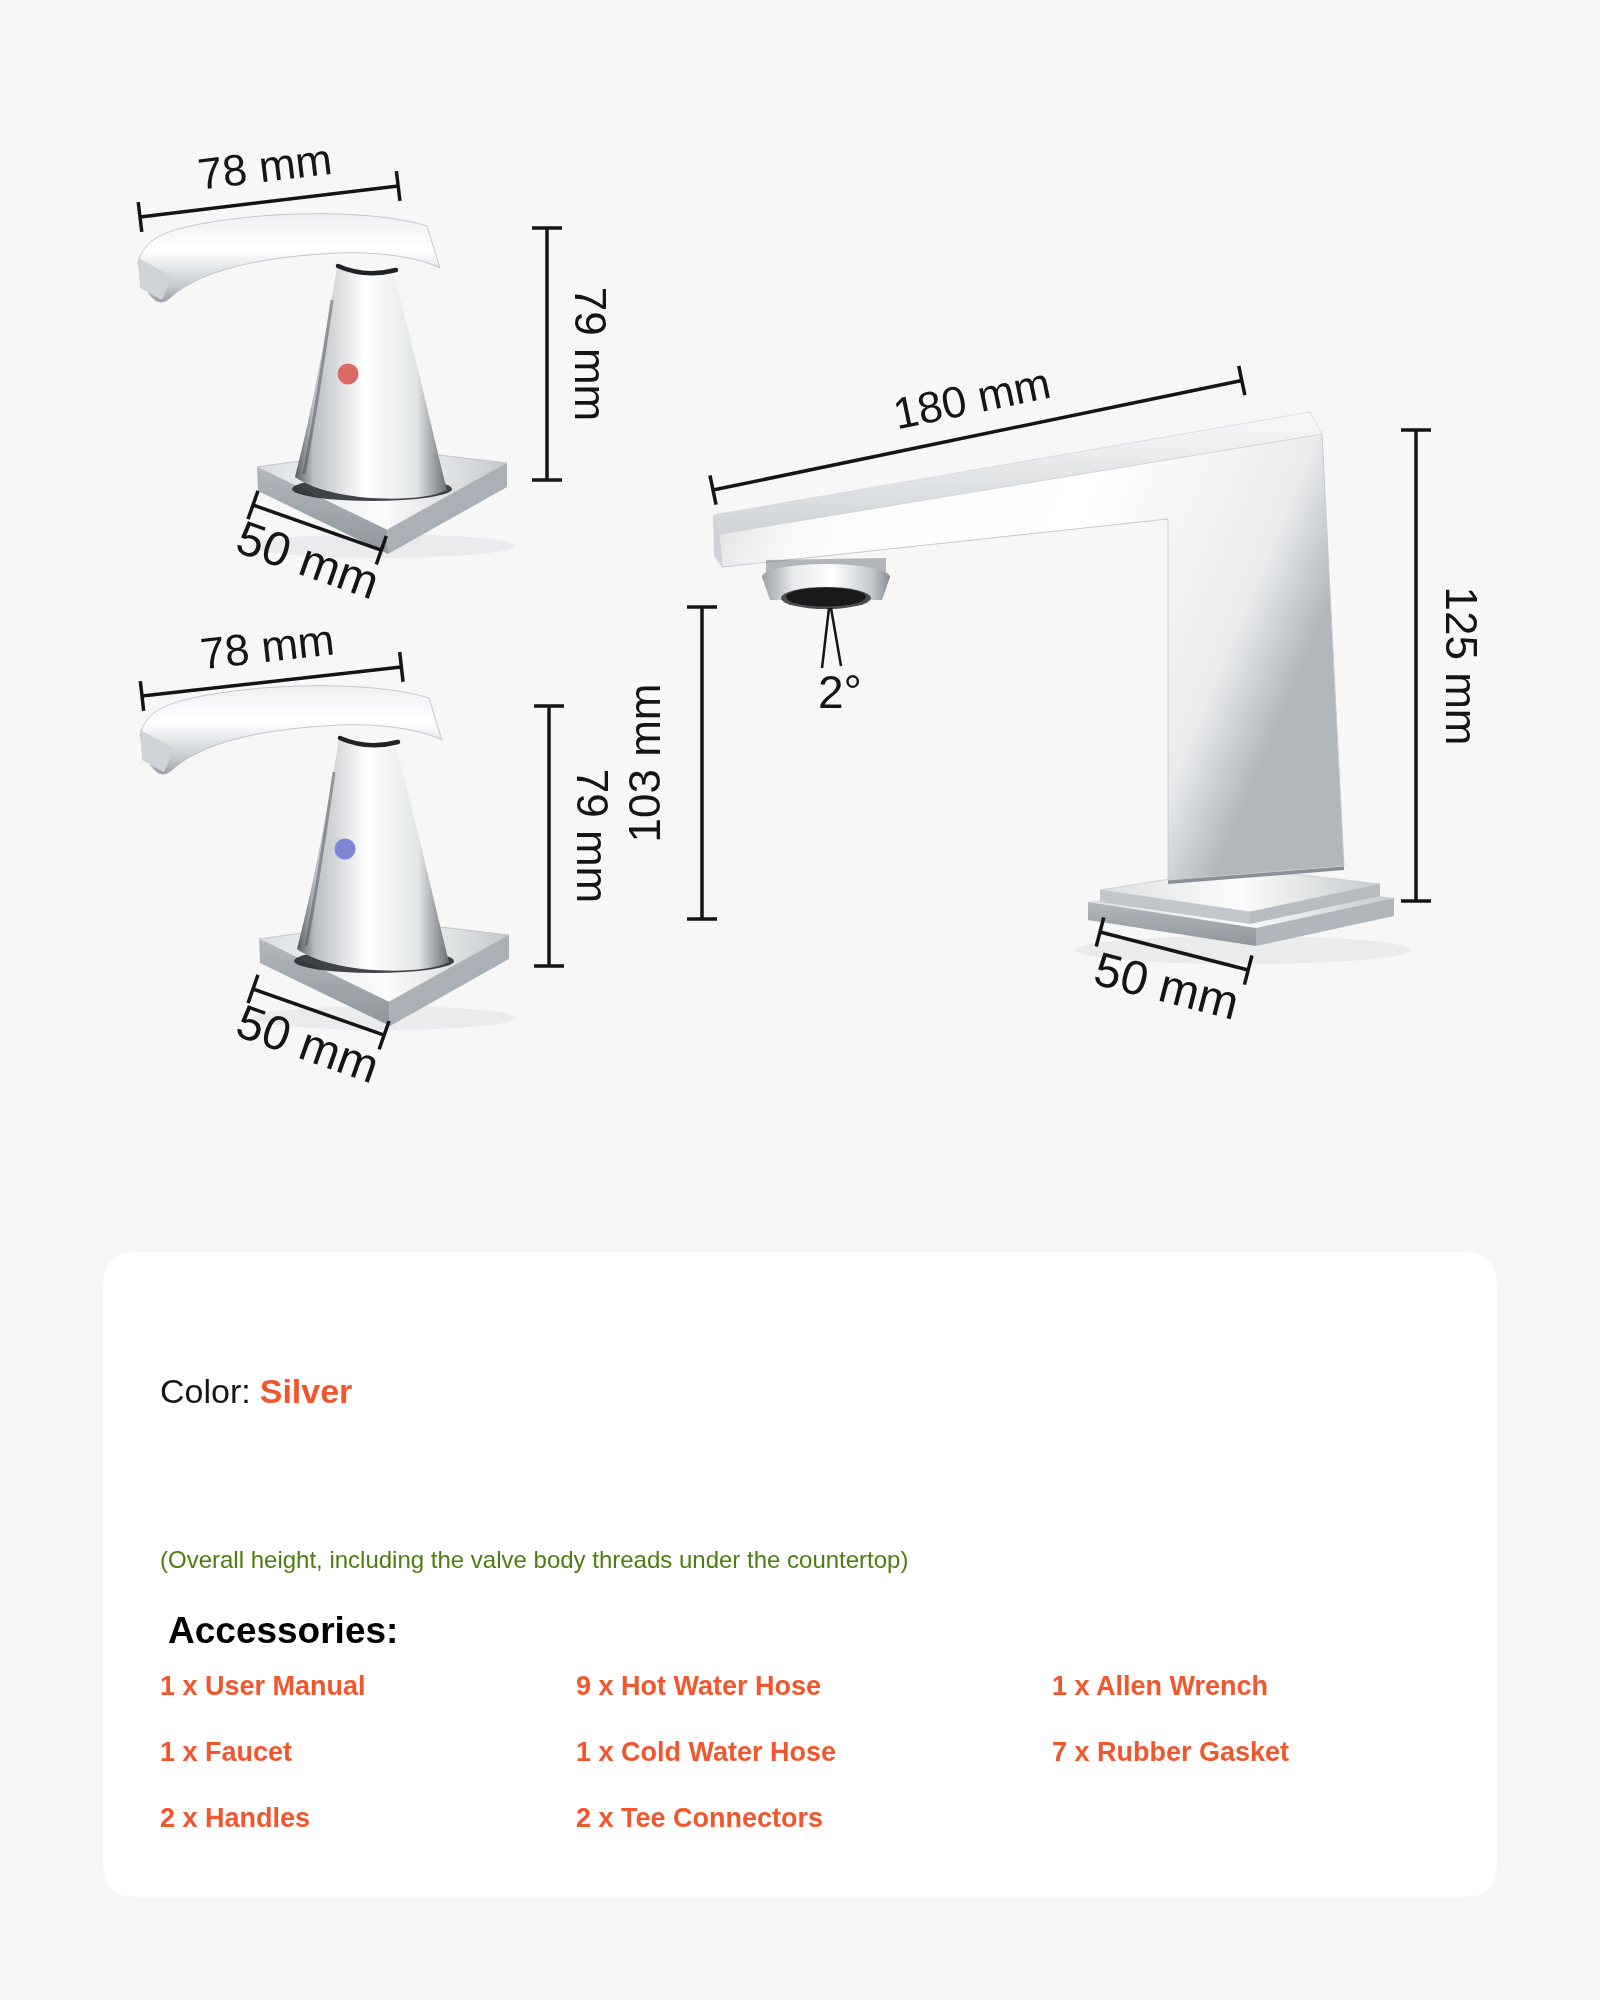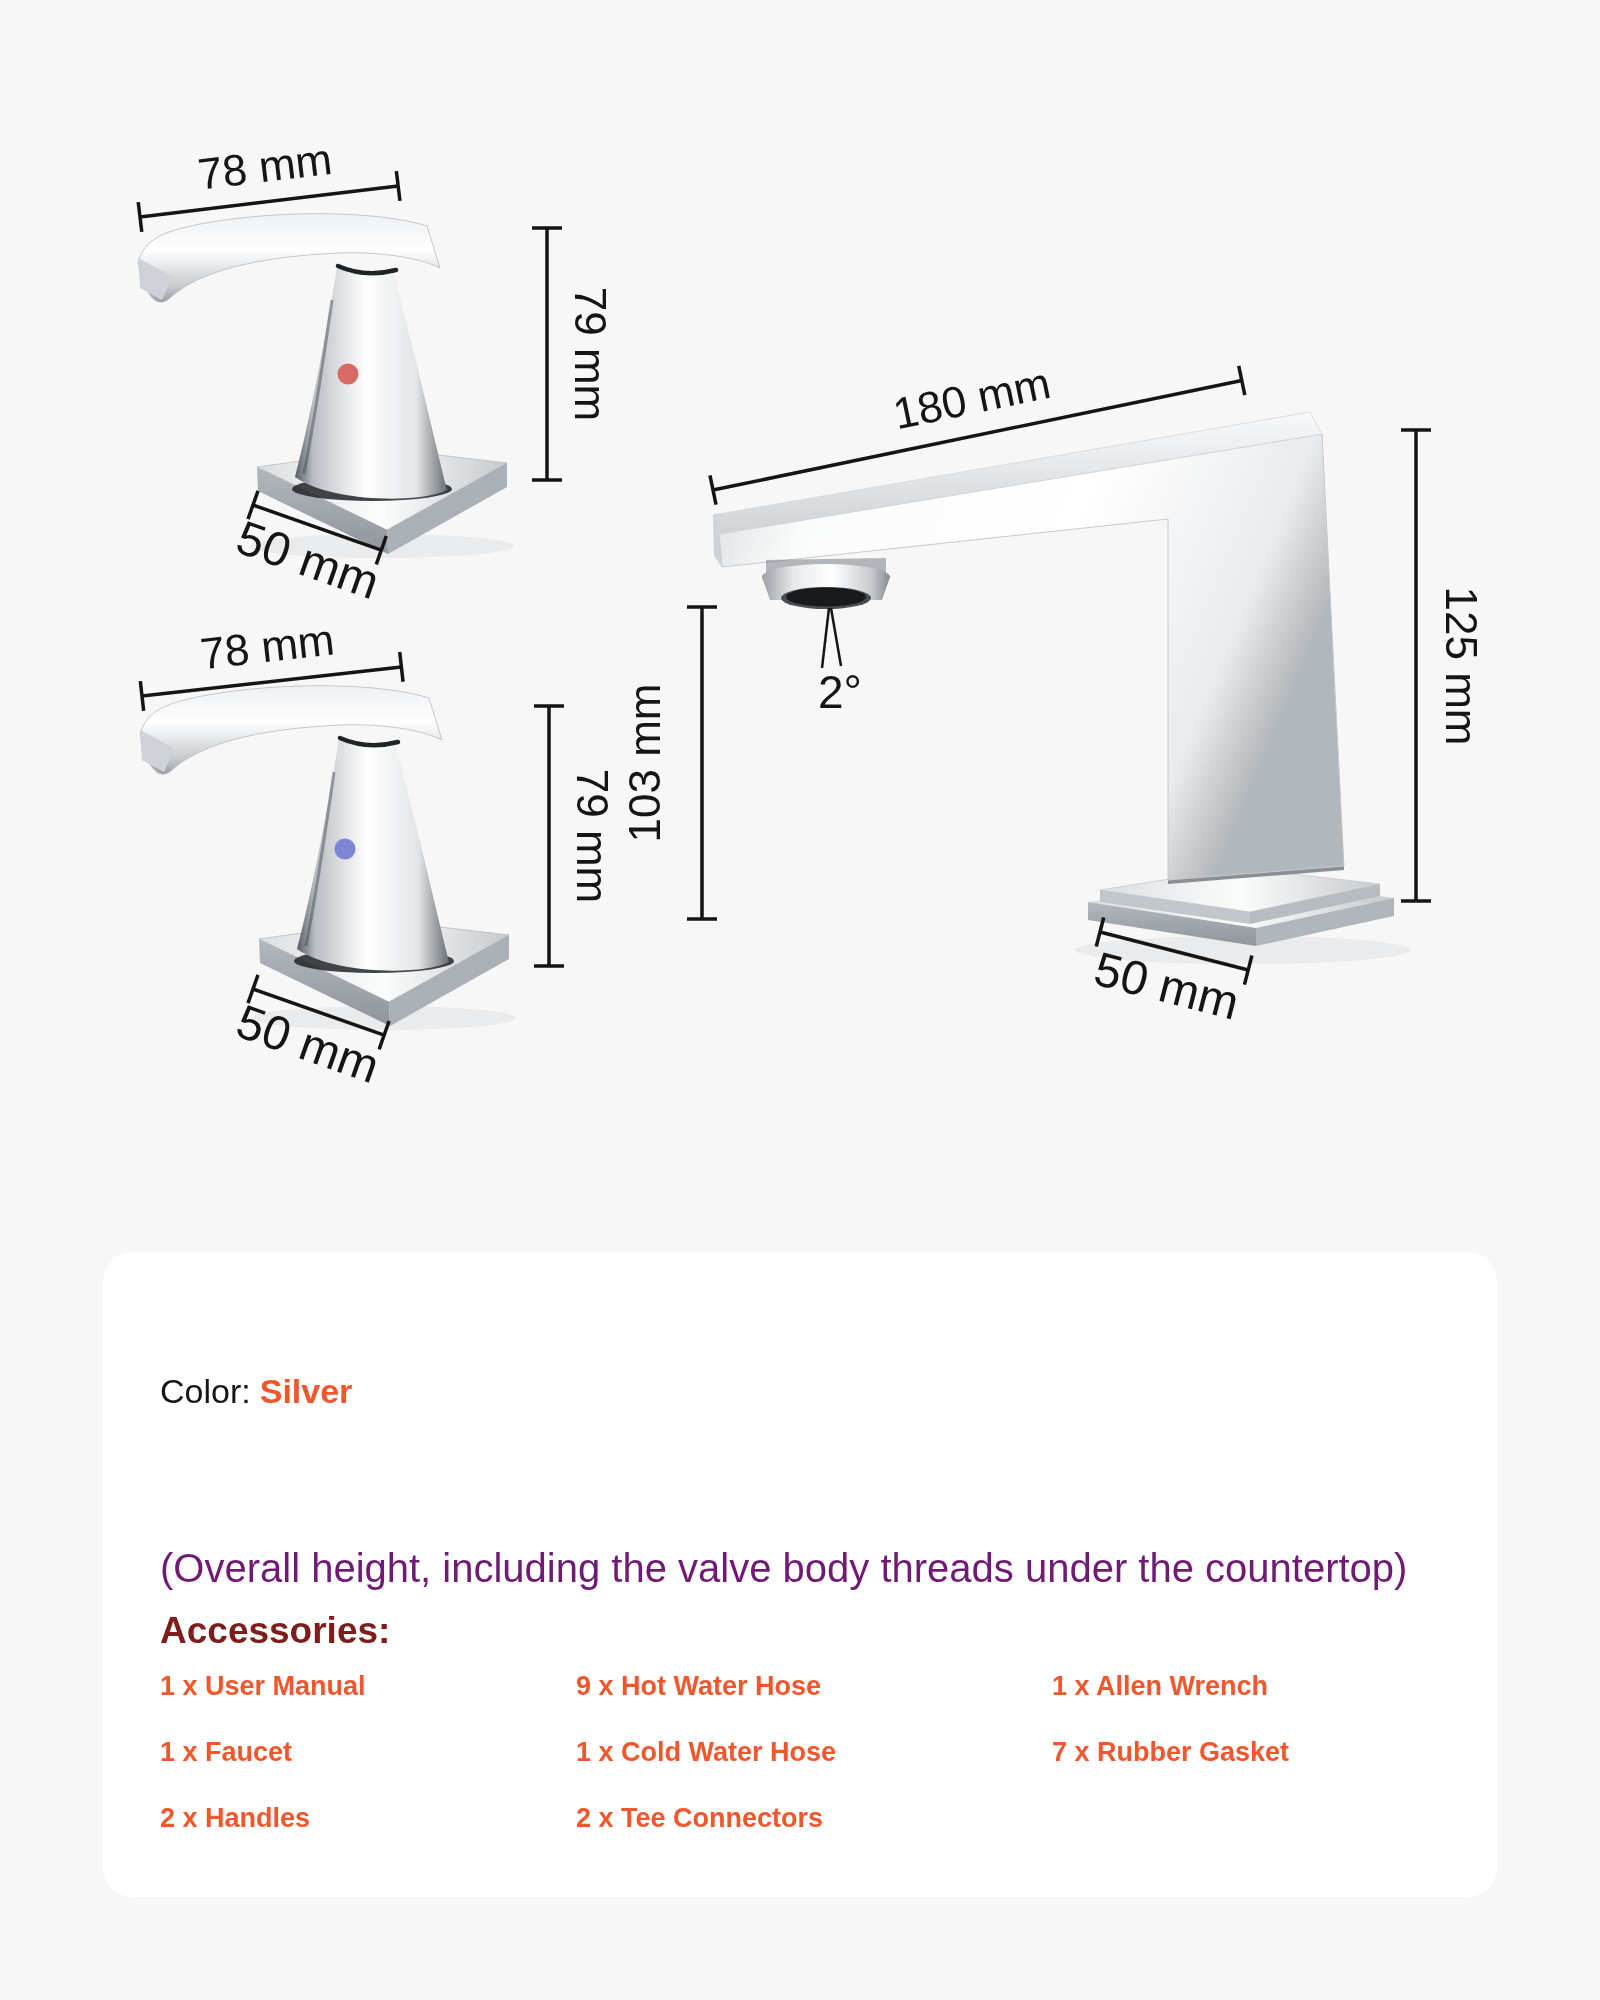--- a/index.html
+++ b/index.html
@@ -16,22 +16,22 @@
   .dim-label-big{fill:#151515;font-size:48px;font-weight:500;text-anchor:middle}
   .angle-label{fill:#151515;font-size:46px;font-weight:500;text-anchor:middle}
 
   .card{
     position:absolute;left:103px;top:1252px;width:1394px;height:645px;
     background:#ffffff;border-radius:30px;
   }
   .spec-row{position:absolute;left:57px;font-size:34px;white-space:nowrap}
   .spec-label{color:#151515}
   .spec-value{color:#f1562c;font-weight:700;margin-left:9px}
-  .spec-note{position:absolute;left:57px;font-size:40px;color:#701a75;white-space:nowrap}
-  .acc-title{position:absolute;left:57px;font-size:37px;font-weight:600;color:#7f1d1d}
+  .spec-note{position:absolute;left:57px;font-size:24px;color:#4d7c0f;white-space:nowrap}
+  .acc-title{position:absolute;left:65px;font-size:37px;font-weight:600;color:#000000}
   .acc-item{position:absolute;font-size:27px;font-weight:700;color:#f1562c;white-space:nowrap}
 </style>
 </head>
 <body>
 
 <svg class="diagram" width="1600" height="1250" viewBox="0 0 1600 1250">
   <defs>
     <linearGradient id="lgLever" x1="0" y1="0" x2="0" y2="1">
       <stop offset="0" stop-color="#eef0f2"></stop>
         <stop offset="0.42" stop-color="#ffffff"></stop>

